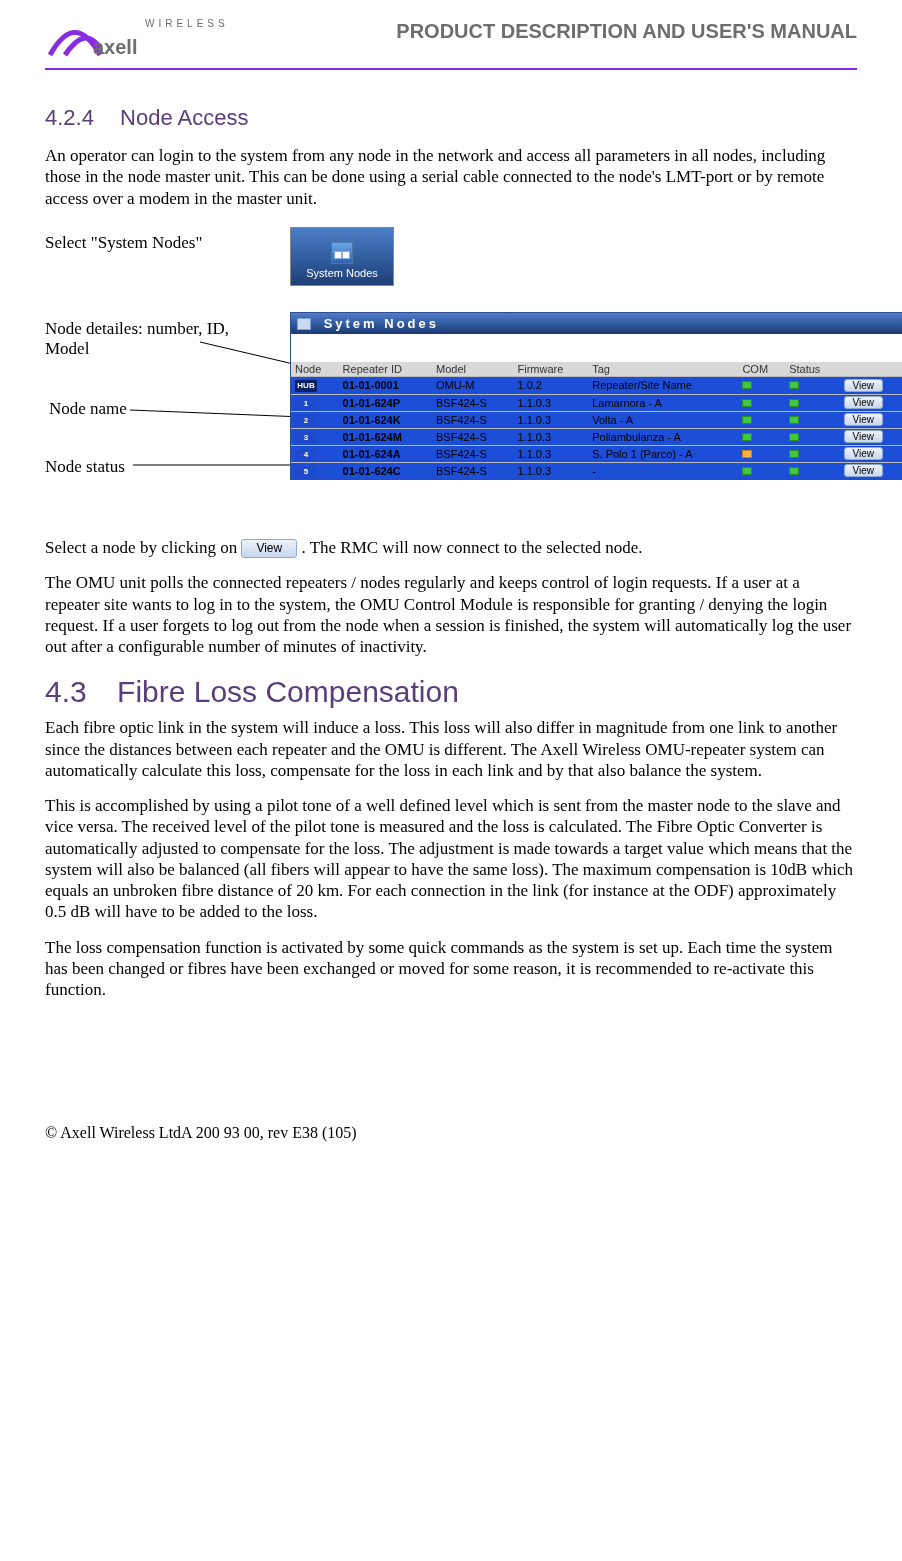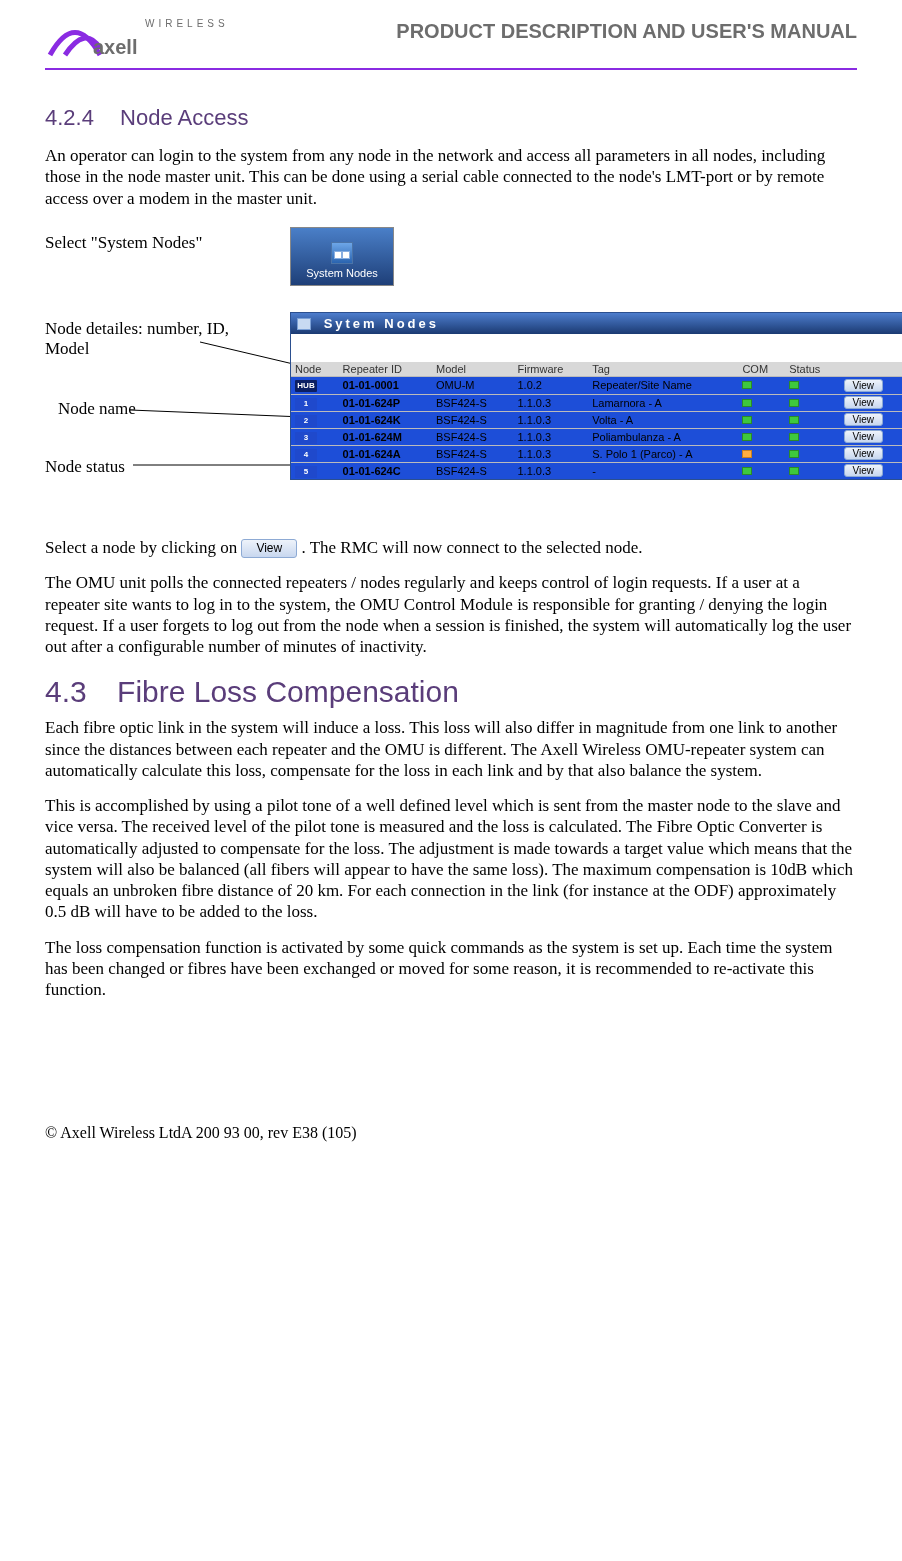--- a/index.html
+++ b/index.html
@@ -196,21 +196,21 @@
 
 <div class="diagram-area">
   <div class="callout" style="left:0;top:6px;">Select "System Nodes"</div>
 
   <div class="sysnodes-btn">
     <div class="sq-icon"></div>
     <span>System Nodes</span>
   </div>
 
   <div class="callout" style="left:0;top:92px;width:200px;">Node detailes: number, ID, Model</div>
-  <div class="callout" style="left:13px;top:172px;">Node name</div>
+  <div class="callout" style="left:4px;top:172px;">Node name</div>
   <div class="callout" style="left:0;top:230px;">Node status</div>
 
   <svg class="line-svg" style="left:0;top:0;width:805px;height:280px;">
     <line x1="155" y1="115" x2="278" y2="144" stroke="#000" stroke-width="1"></line>
     <line x1="85" y1="183" x2="505" y2="200" stroke="#000" stroke-width="1"></line>
     <polygon points="505,200 497,196 497,204" fill="#000"></polygon>
     <line x1="88" y1="238" x2="270" y2="238" stroke="#000" stroke-width="1"></line>
     <line x1="555" y1="195" x2="620" y2="173" stroke="#000" stroke-width="1"></line>
     <polygon points="555,195 562,190 564,198" fill="#000"></polygon>
   </svg>

